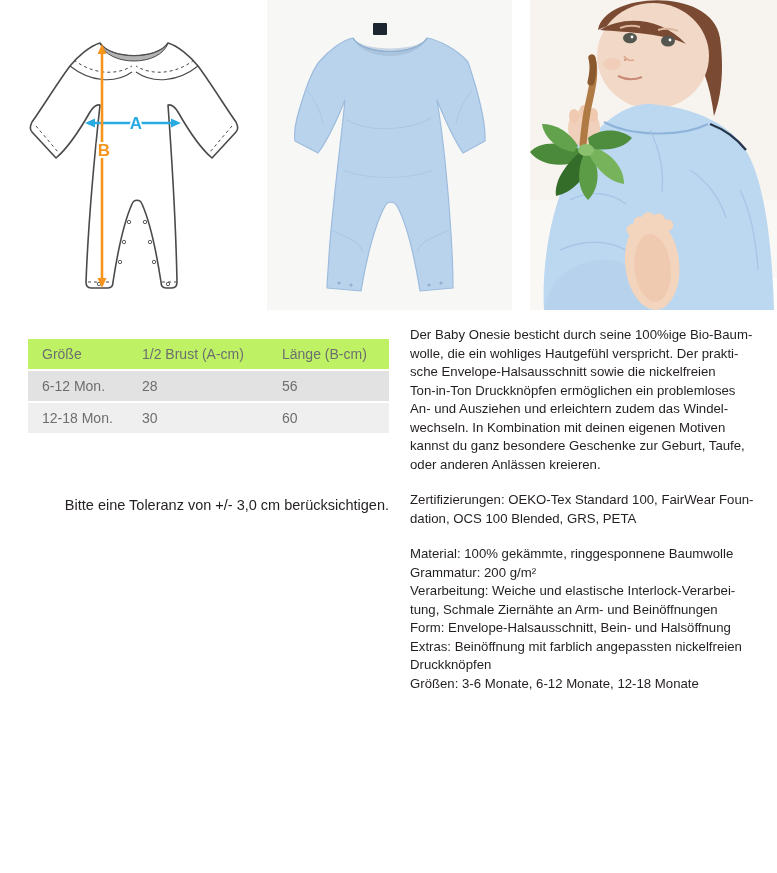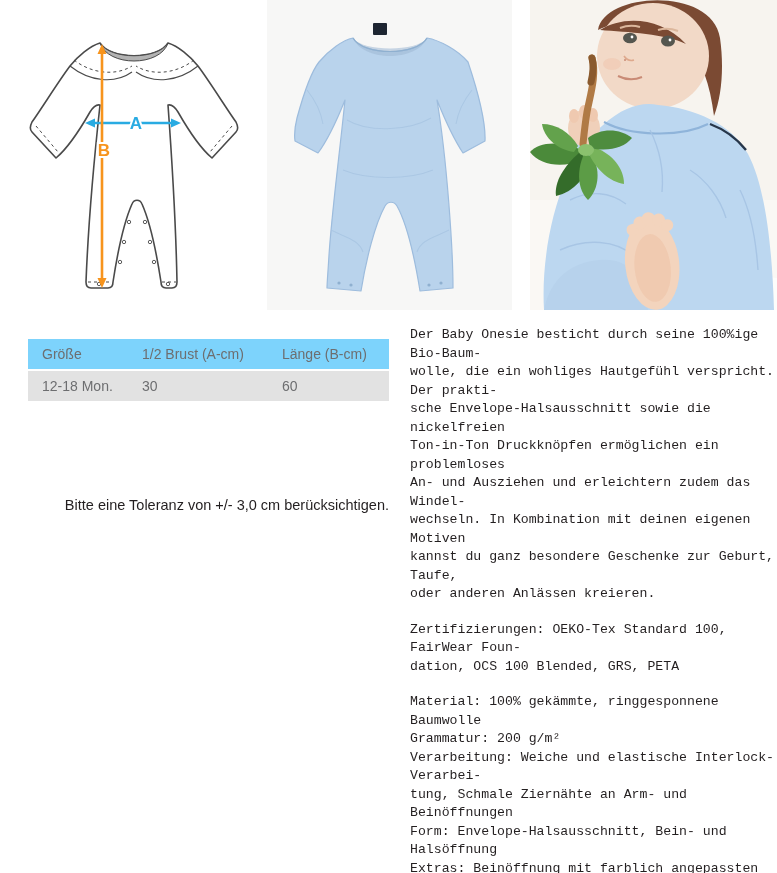--- a/index.html
+++ b/index.html
@@ -24,34 +24,34 @@
   table.size th, table.size td {
     text-align: left; font-weight: normal;
     padding: 5px 0 5px 14px;
     border-bottom: 2px solid #ffffff;
     line-height: 20px;
     white-space: nowrap;
   }
   table.size col.c1 { width: 100px; }
   table.size col.c2 { width: 140px; }
   table.size col.c3 { width: 121px; }
-  table.size thead tr { background: #7dd3fc; }
+  table.size thead tr { background: #bef264; }
   table.size tbody tr:nth-child(odd)  { background: #e2e2e2; }
   table.size tbody tr:nth-child(even) { background: #efefef; }
 
   .tolerance {
     position: absolute; left: 28px; top: 497px; width: 361px;
     text-align: right; font-size: 14.5px; color: #231f20;
   }
 
   .description {
     position: absolute; left: 410px; top: 326px; width: 367px;
     font-size: 13.2px; line-height: 18.5px; color: #231f20;
   }
-  .description p { margin: 0 0 17px 0; white-space: pre-line; font-family: Liberation Mono, monospace; }
+  .description p { margin: 0 0 17px 0; white-space: pre-line; }
   .description p:last-child { margin-bottom: 16px; }
 
   svg text.meas { font-family: "Liberation Sans", sans-serif; font-weight: bold; font-size: 17px; paint-order: stroke; stroke: #ffffff; stroke-width: 4px; }
 </style>
 </head>
 <body>
 
 <div class="page">
 
   <div class="figure" id="diagram">
@@ -253,20 +253,25 @@
         </colgroup>
       <thead>
         <tr>
           <th>Größe</th>
           <th>1/2 Brust (A-cm)</th>
           <th>Länge (B-cm)</th>
         </tr>
       </thead>
       <tbody>
         <tr>
+          <td>6-12 Mon.</td>
+          <td>28</td>
+          <td>56</td>
+        </tr>
+        <tr>
           <td>12-18 Mon.</td>
           <td>30</td>
           <td>60</td>
         </tr>
       </tbody>
     </table>
   </div>
 
   <div class="tolerance">Bitte eine Toleranz von +/- 3,0 cm berücksichtigen.</div>
 

